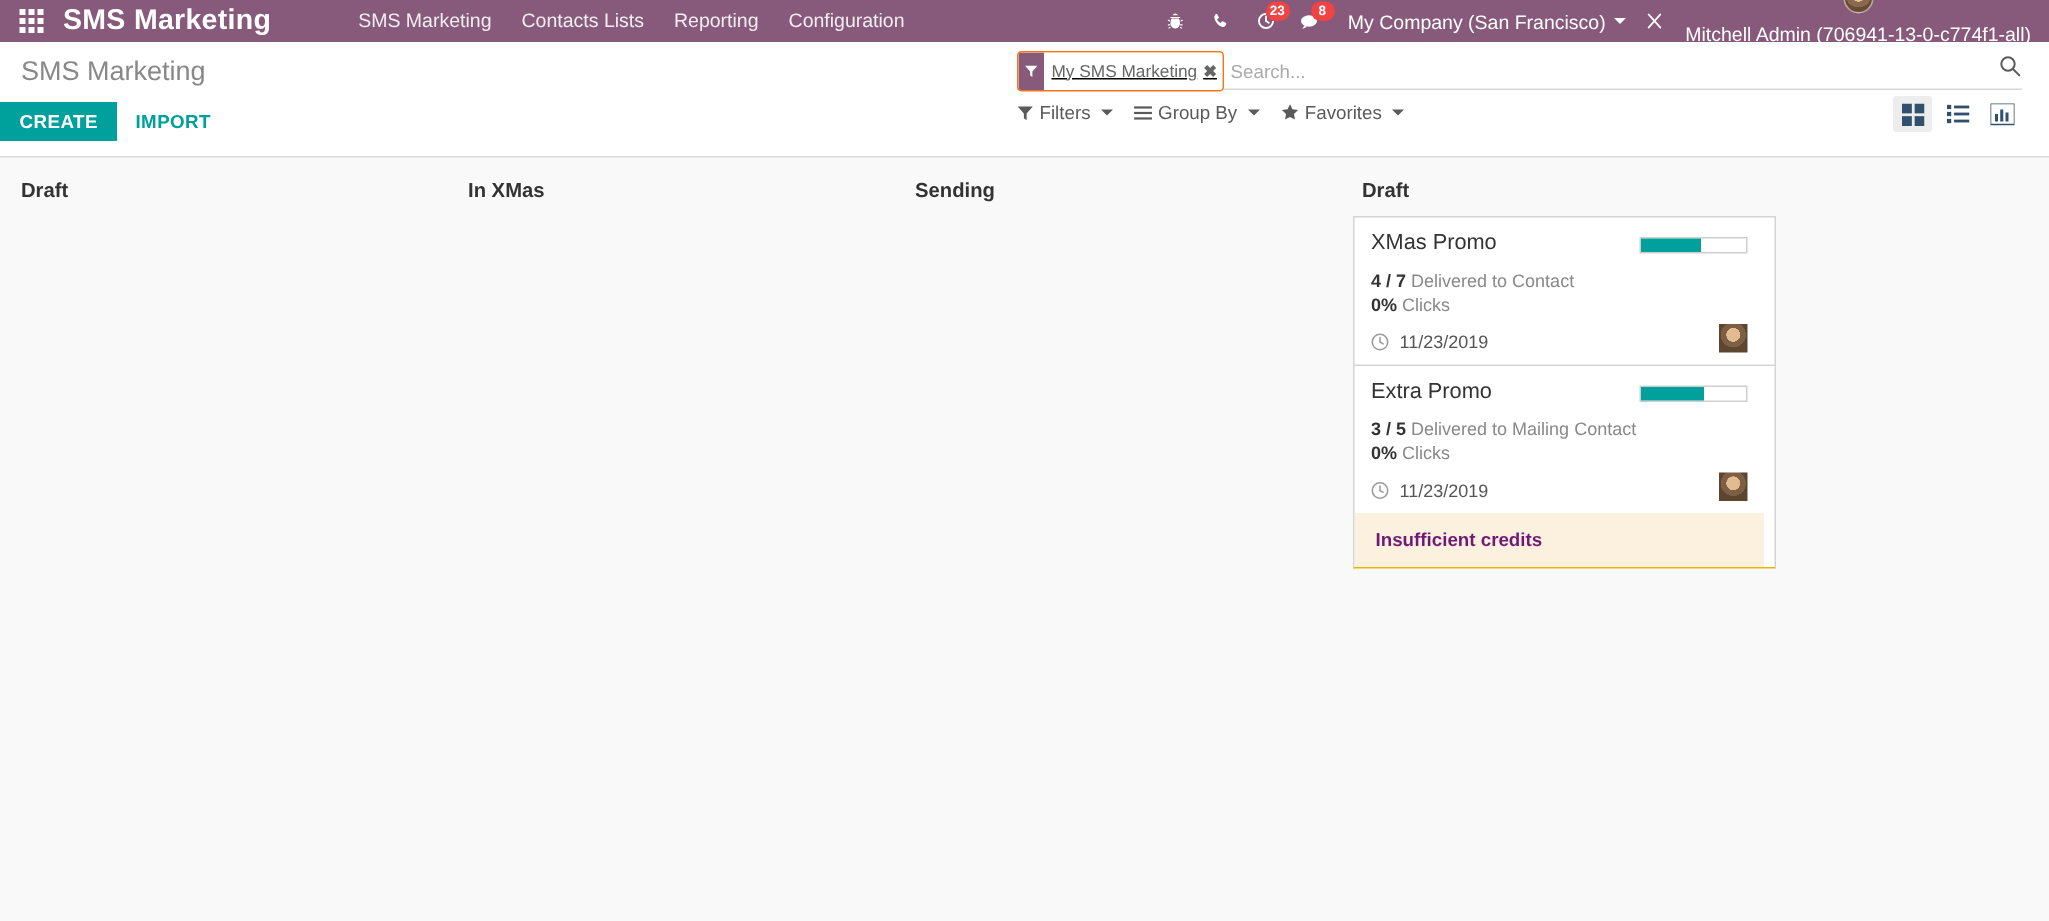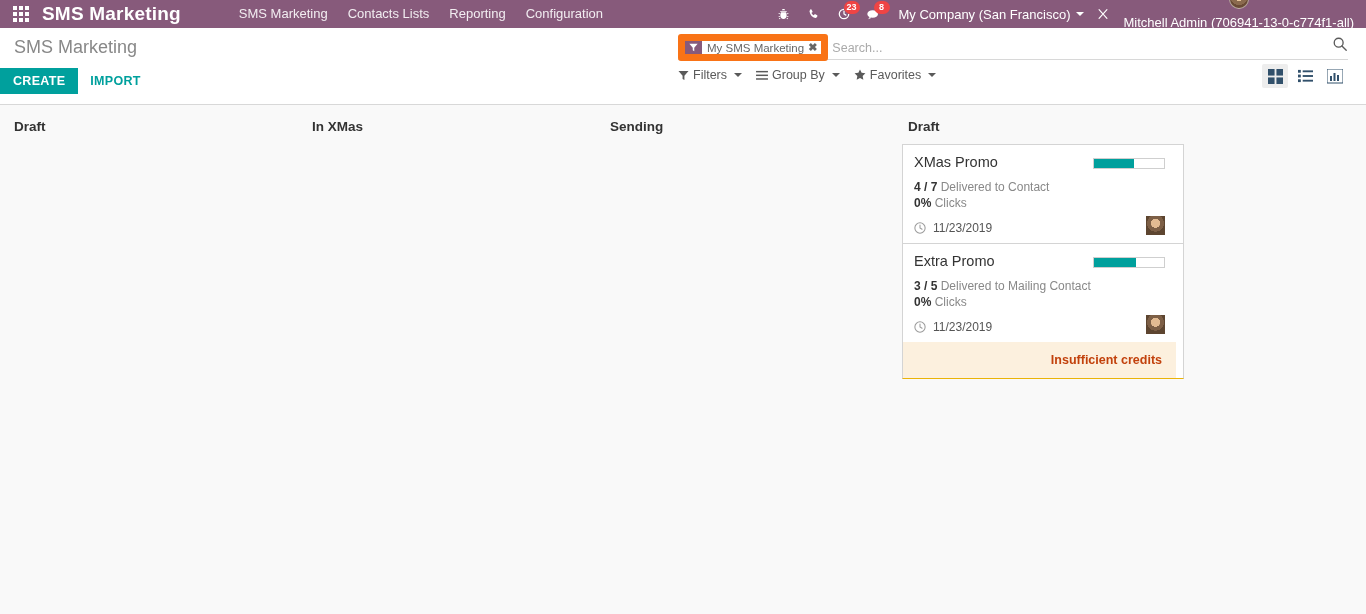--- a/index.html
+++ b/index.html
@@ -123,22 +123,22 @@
 
   
   .search-area { position: absolute; left: 678px; right: 18px; top: 8px; }
   .search-row {
     display: flex; align-items: center;
     border-bottom: 1px solid #D8D8D8;
     height: 24px; position: relative;
   }
   .facet {
     display: flex; align-items: stretch;
-    height: 27px; border: 7px solid #f97316;
-    border-radius: 3px; overflow: hidden; flex: none; margin-right: 4px;
+    height: 27px; border: 1px solid #f97316;
+    border-radius: 3px; overflow: hidden; flex: none; margin-right: 4px; text-decoration: underline;
   }
   .facet-icon {
     background: #875A7B; color: #FFFFFF;
     display: flex; align-items: center; justify-content: center;
     padding: 0 4px; font-size: 9px;
   }
   .facet-label {
     background: #FFFFFF; color: #666666;
     font-size: 11.5px; display: flex; align-items: center;
     padding: 0 4px 0 5px; gap: 4px;
@@ -230,23 +230,22 @@
     width: 19px; height: 19px;
     background: radial-gradient(circle at 50% 38%, #e3bb92 0 30%, #7d5f46 31% 55%, #5d4530 56% 100%);
     flex: none;
   }
   .alert-credits {
     margin: 8px -11px -8px -11px;
     background: #FCF0DE;
     padding: 11px 14px;
     font-size: 12.5px;
     font-weight: bold;
-    color: #c2410c;
+    color: #701a75;
     cursor: pointer;
-    text-align: right;
   }
 </style>
 </head>
 <body>
 
 <div class="navbar">
 
   <div class="apps-menu">
     <div class="apps-grid">
       <i></i>

